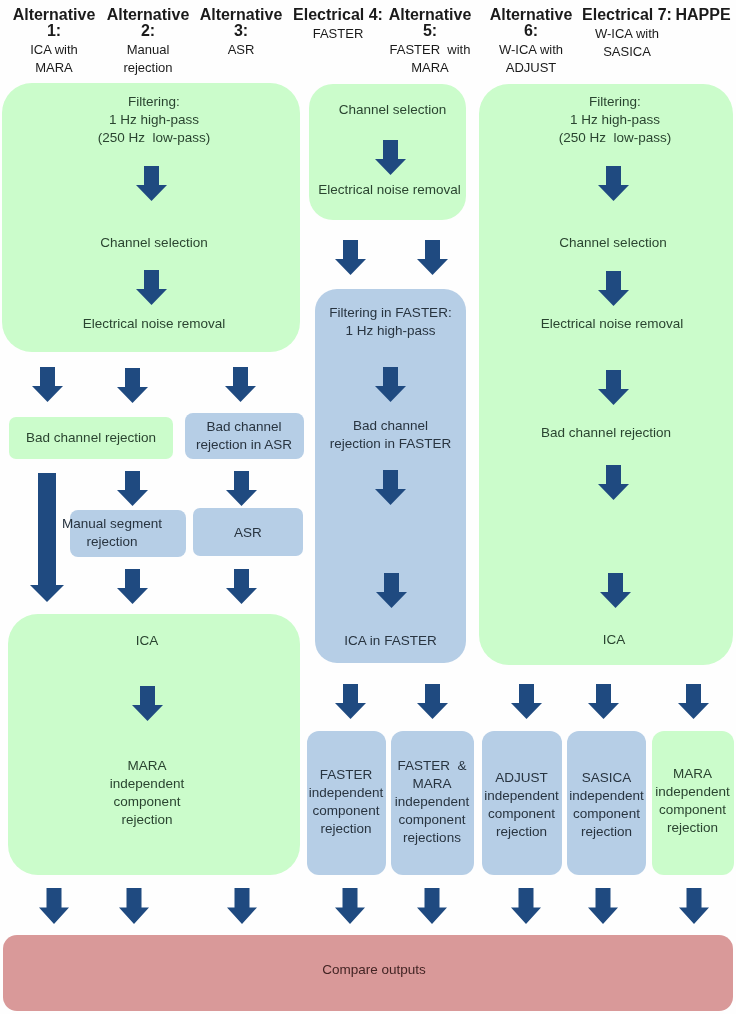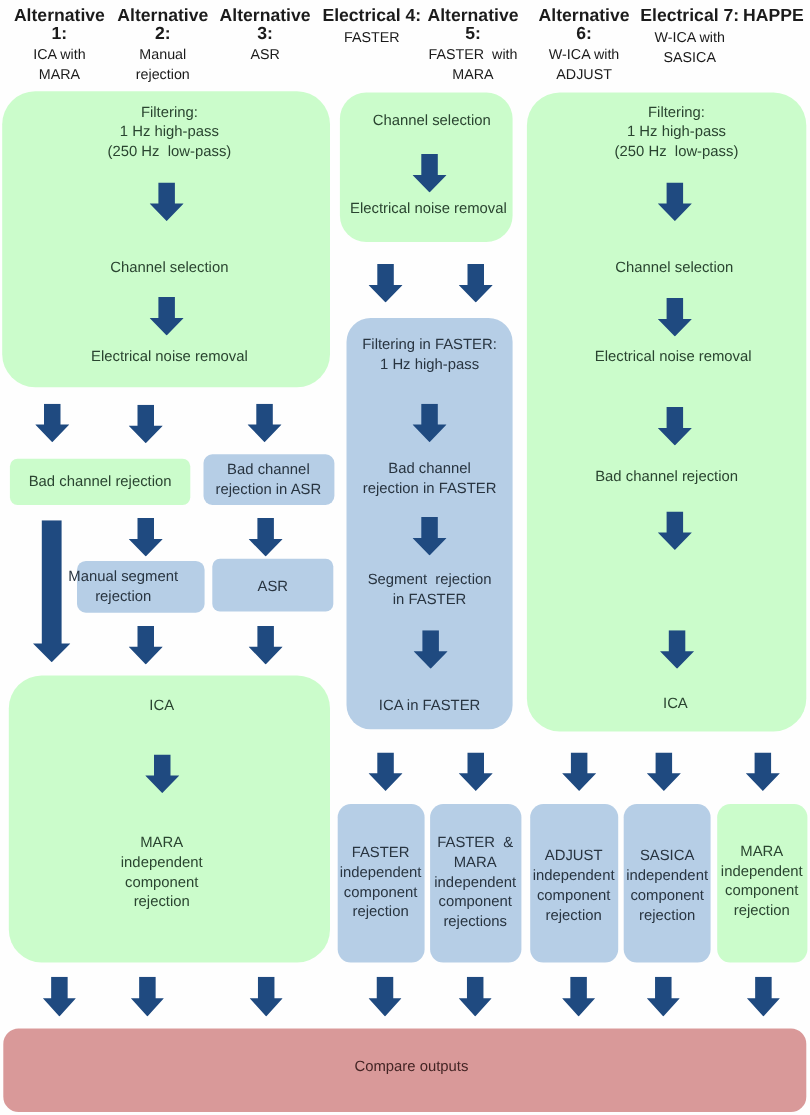--- a/index.html
+++ b/index.html
@@ -161,22 +161,20 @@
   <div class="lbl" style="left:313px;top:304px;width:155px">Filtering in FASTER:
 1 Hz high-pass</div>
   <svg class="arw" style="left:375px;top:367px;width:31px;height:35px" viewBox="0 0 31 35">
     <path d="M8,0 L23,0 L23,19 L31,19 L15.5,35 L0,19 L8,19 Z" fill="var(--arrow)"></path>
     </svg>
   <div class="lbl" style="left:311px;top:417px;width:159px">Bad channel
 rejection in FASTER</div>
   <svg class="arw" style="left:375px;top:470px;width:31px;height:35px" viewBox="0 0 31 35">
     <path d="M8,0 L23,0 L23,19 L31,19 L15.5,35 L0,19 L8,19 Z" fill="var(--arrow)"></path>
     </svg>
-  <div class="lbl" style="left:311px;top:518px;width:159px">Segment  rejection
-in FASTER</div>
   <svg class="arw" style="left:376px;top:573px;width:31px;height:35px" viewBox="0 0 31 35">
     <path d="M8,0 L23,0 L23,19 L31,19 L15.5,35 L0,19 L8,19 Z" fill="var(--arrow)"></path>
     </svg>
   <div class="lbl" style="left:315px;top:632px;width:151px">ICA in FASTER</div>
 
   <div class="box green" style="left:479px;top:84px;width:254px;height:581px;border-radius:30px"></div>
   <div class="lbl g" style="left:488px;top:93px;width:254px">Filtering:
 1 Hz high-pass
 (250 Hz  low-pass)</div>
   <svg class="arw" style="left:598px;top:166px;width:31px;height:35px" viewBox="0 0 31 35">

